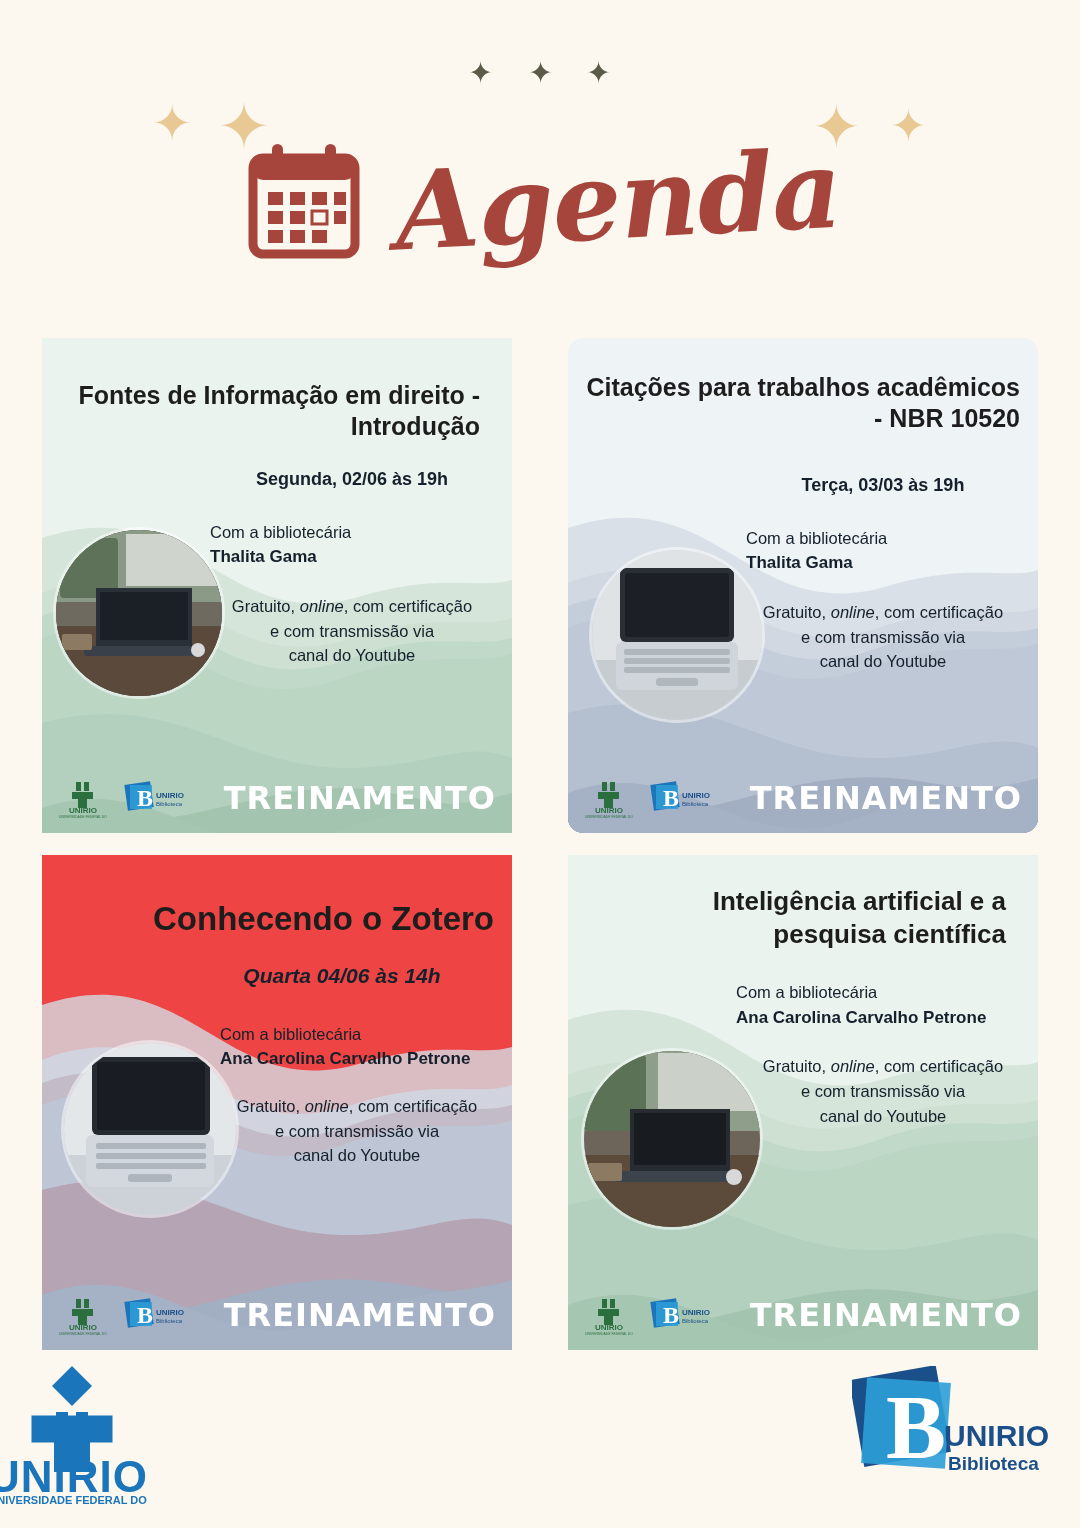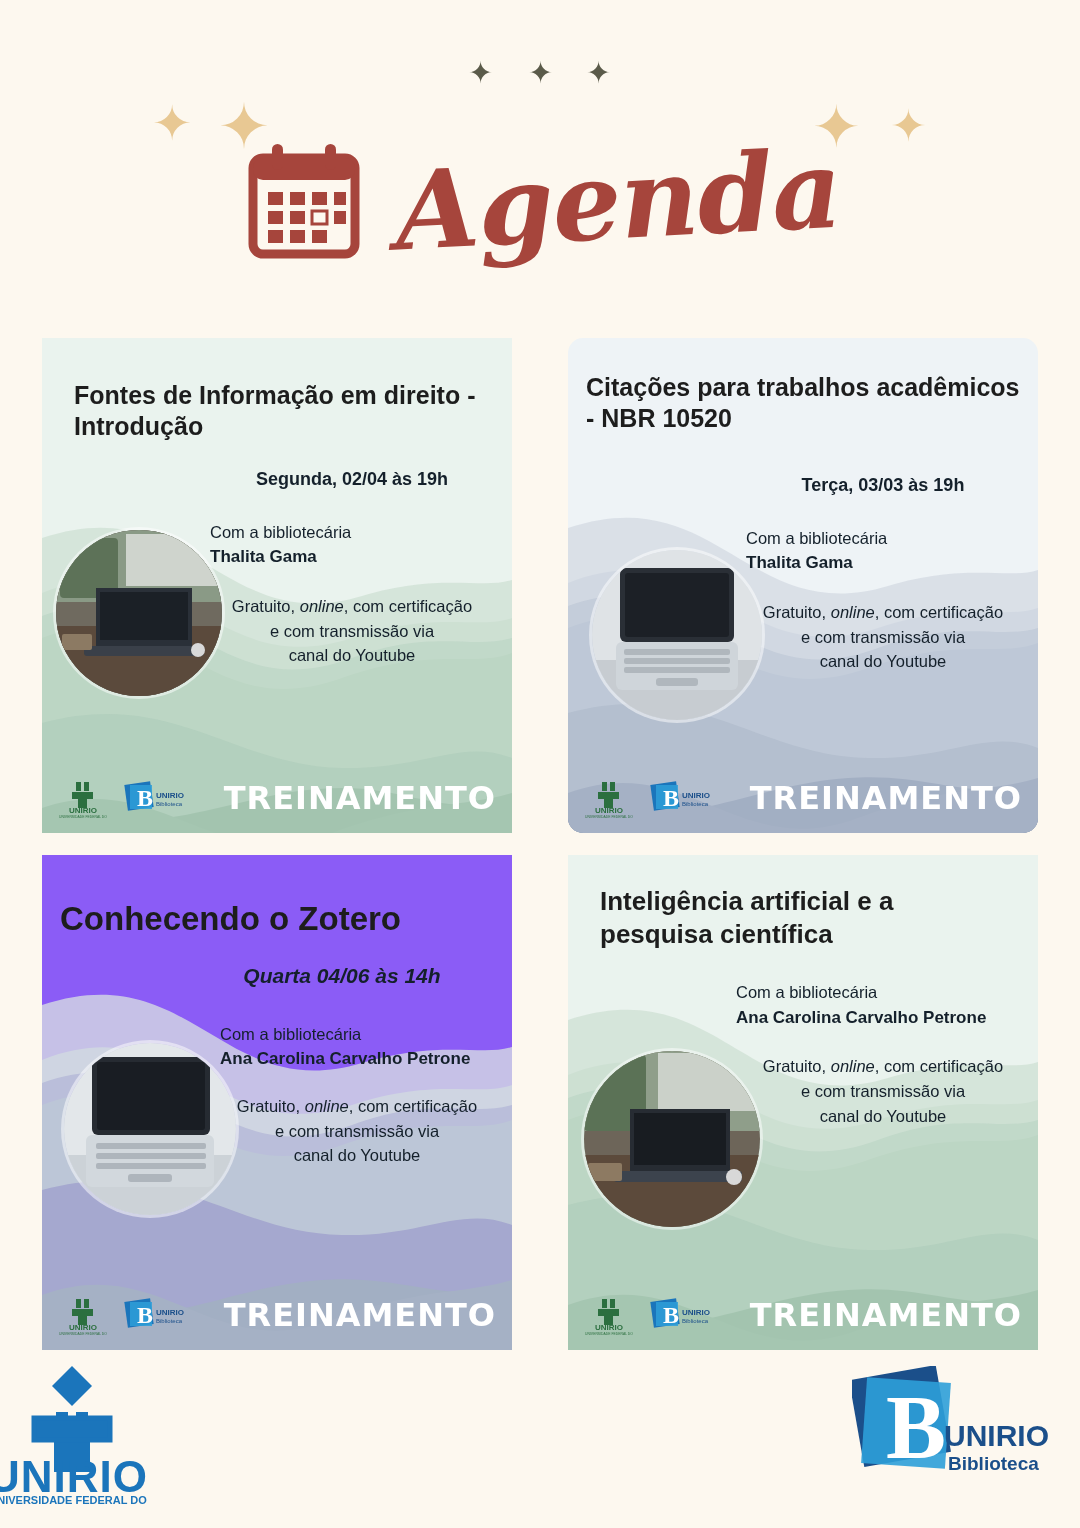--- a/index.html
+++ b/index.html
@@ -69,21 +69,21 @@
     position: absolute;
     inset: 0;
     padding: 20px 18px;
     display: flex;
     flex-direction: column;
   }
   .card h2 {
     font-size: 25px;
     font-weight: bold;
     color: #1d1d1d;
-    text-align: left;
+    text-align: right;
     line-height: 1.25;
     margin-top: 22px;
     position: relative;
     z-index: 3;
   }
   .card .date {
     margin-top: 26px;
     font-size: 18px;
     font-weight: bold;
     color: #14202b;
@@ -228,21 +228,21 @@
         <rect x="40" y="58" width="96" height="58" fill="#2a3038"></rect>
         <rect x="44" y="62" width="88" height="48" fill="#1b2026"></rect>
         <rect x="28" y="116" width="120" height="10" rx="3" fill="#3a4049"></rect>
         <rect x="6" y="104" width="30" height="16" rx="2" fill="#8c7a63"></rect>
         <circle cx="142" cy="120" r="7" fill="#d9d9d9"></circle>
       </svg>
     </div>
 
     <div class="content">
       <h2>Fontes de Informação em direito - Introdução</h2>
-      <div class="date">Segunda, 02/04 às 19h</div>
+      <div class="date">Segunda, 02/06 às 19h</div>
       <div class="with">
         <span>Com a bibliotecária</span><br>
         <b>Thalita Gama</b>
       </div>
       <div class="free">
         <span>Gratuito, </span><i>online</i><span>, com certificação</span><br>
         <span>e com transmissão via</span><br>
         <span>canal do Youtube</span>
       </div>
     </div>
@@ -323,21 +323,21 @@
         <rect x="6" y="6" width="22" height="24" fill="#2e9fd8" opacity="0.85"></rect>
         <text x="13" y="27" font-family="Liberation Serif, serif" font-size="24" font-weight="bold" fill="#ffffff">B</text>
         <text x="32" y="19" font-family="Liberation Sans, sans-serif" font-size="8" font-weight="bold" fill="#1b4f8a">UNIRIO</text>
         <text x="32" y="27" font-family="Liberation Sans, sans-serif" font-size="6" fill="#1b4f8a">Biblioteca</text>
       </svg>
     </div>
 
     <div class="treinamento">TREINAMENTO</div>
   </div>
 
-  <div class="card text-rightB" style="background:#8b5cf6;">
+  <div class="card text-rightB" style="background:#ef4444;">
     <svg class="waves" viewBox="0 0 470 495" preserveAspectRatio="none">
       <path d="M0,520 L470,520 L470,440 C380,440 350,420 280,425 C180,432 120,480 0,455 Z" fill="#7c8ba6"></path>
       <path d="M0,440 C120,396 170,510 290,465 C380,432 420,440 470,425 L470,520 L0,520 Z" fill="#8e9cb4"></path>
       <path d="M0,250 C130,200 160,340 300,290 C390,258 430,280 470,265 L470,520 L0,520 Z" fill="#a9b5c8" opacity="0.85"></path>
       <path d="M0,205 C140,150 170,295 310,250 C395,222 435,242 470,230 L470,370 C420,350 380,382 300,380 C190,378 130,300 0,335 Z" fill="#bfc9d7" opacity="0.9"></path>
       <path d="M0,150 C150,100 180,250 320,208 C400,184 440,202 470,192 L470,250 C430,262 390,240 310,270 C170,322 140,178 0,228 Z" fill="#d4dbe4" opacity="0.8"></path>
     </svg>
 
     <div class="photo" style="left:22px; top:188px; width:172px; height:172px;">
       <svg viewBox="0 0 172 172" width="172" height="172">

